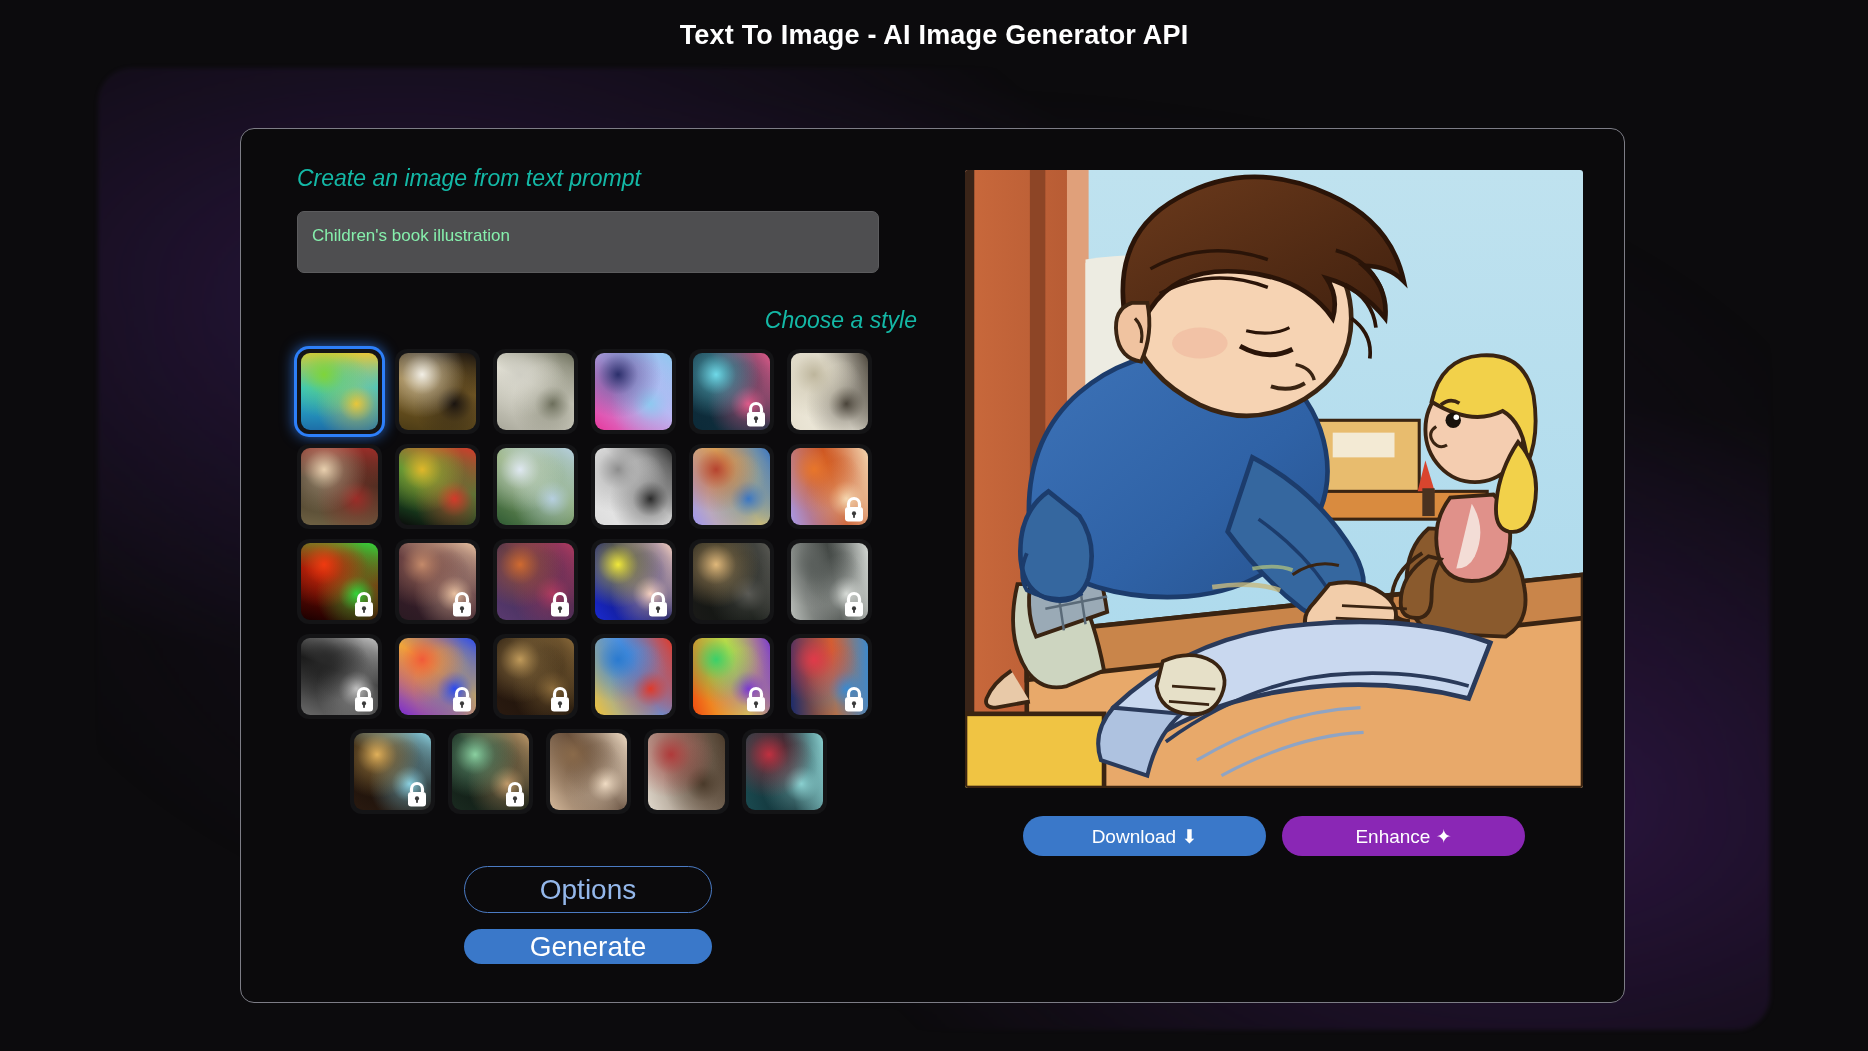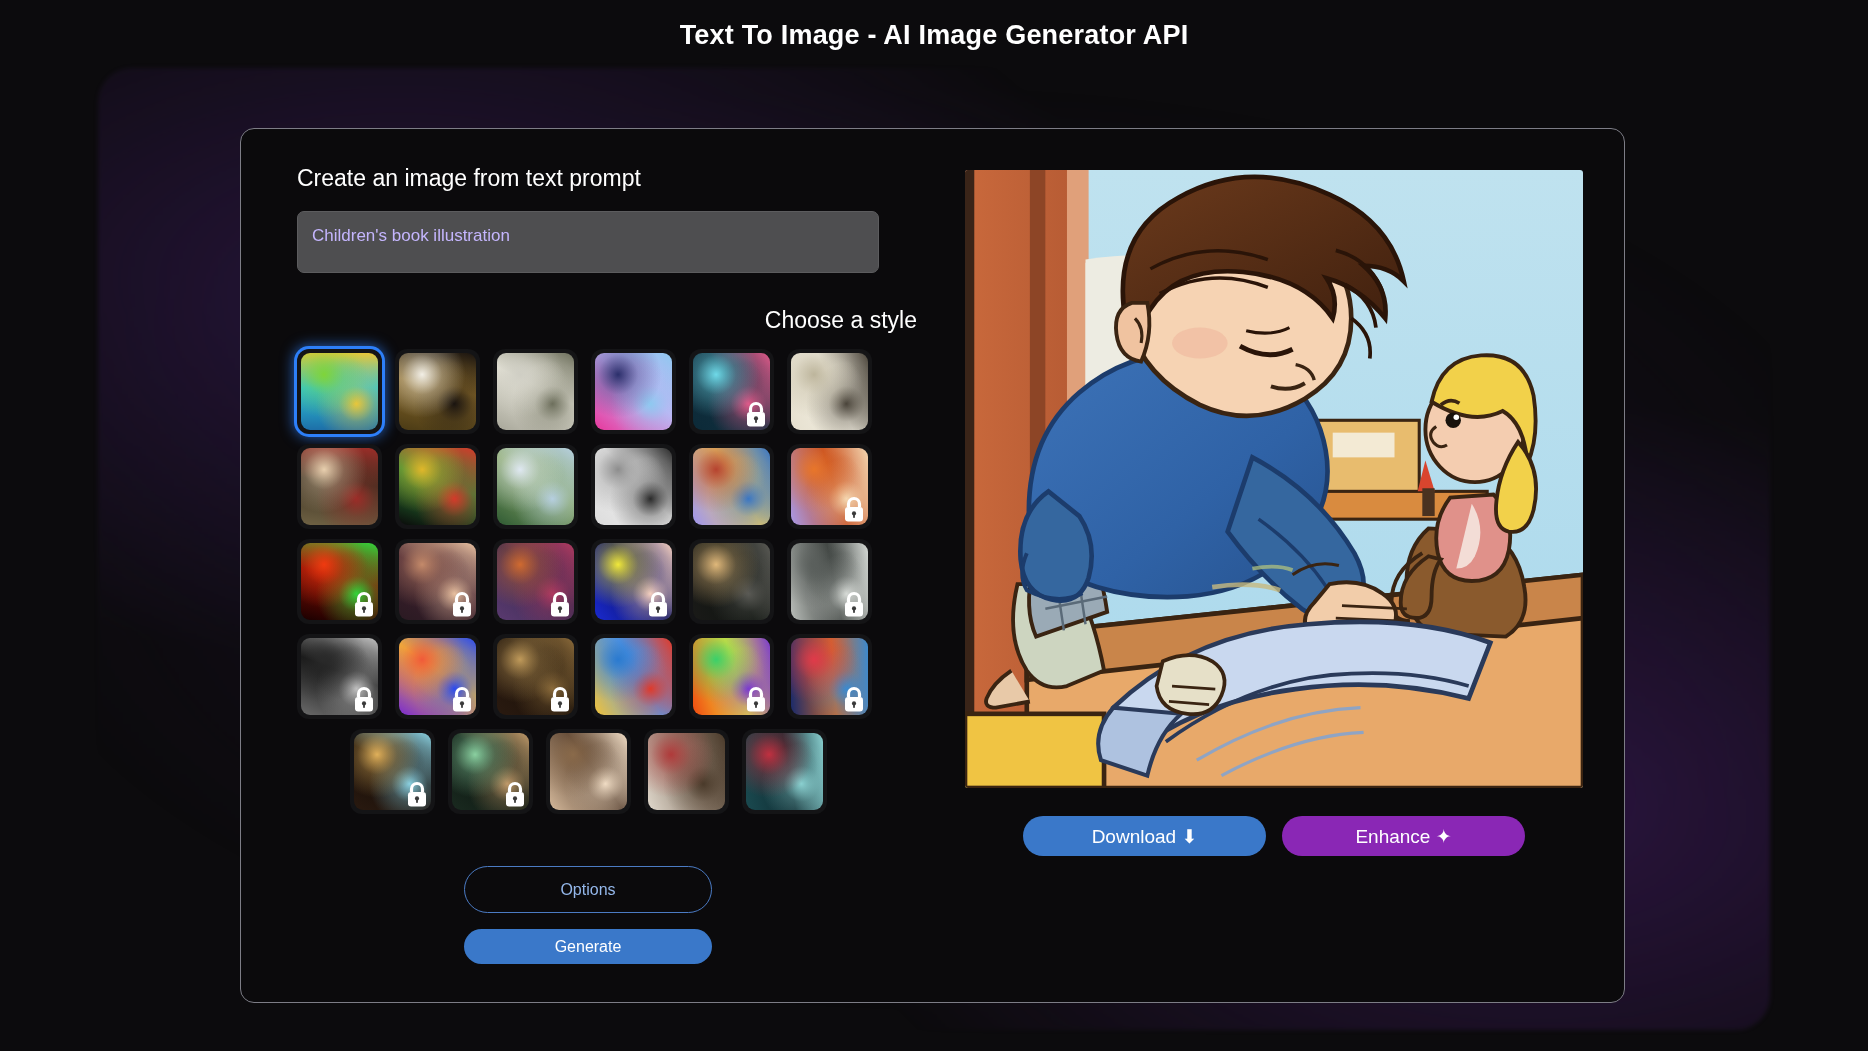--- a/index.html
+++ b/index.html
@@ -59,34 +59,35 @@
     inset: 0;
     display: flex;
     padding: 36px 44px 36px 56px;
     gap: 48px;
   }
 
   
   .left-col { width: 620px; flex: 0 0 620px; position: relative; }
 
   .section-label {
-    color: #ffffff;
+    color: #14b8a6;
     font-size: 23px;
     margin-bottom: 18px;
     line-height: 1.2;
+    font-style: italic;
   }
   .section-label.second { margin-top: 30px; margin-bottom: 15px; text-align: right; }
 
   .prompt-box {
     width: 582px;
     height: 62px;
     background: #4e4e50;
     border: 1px solid #5c5c5e;
     border-radius: 7px;
-    color: #c4b5fd;
+    color: #86efac;
     font-size: 17px;
     font-family: "Liberation Sans", sans-serif;
     padding: 13px 14px;
     resize: none;
     outline: none;
     line-height: 1.3;
   }
 
   
   .style-grid {
@@ -128,21 +129,21 @@
     position: absolute;
     left: 0; bottom: 2px;
     width: 582px;
     display: flex;
     flex-direction: column;
     align-items: center;
     gap: 16px;
   }
   .btn {
     font-family: "Liberation Sans", sans-serif;
-    font-size: 16px;
+    font-size: 28px;
     border-radius: 26px;
     cursor: pointer;
     border: none;
     text-align: center;
   }
   .btn-options {
     width: 248px; height: 47px;
     background: #0b0a0c;
     border: 1px solid #4b7bc4;
     color: #94b7ea;

